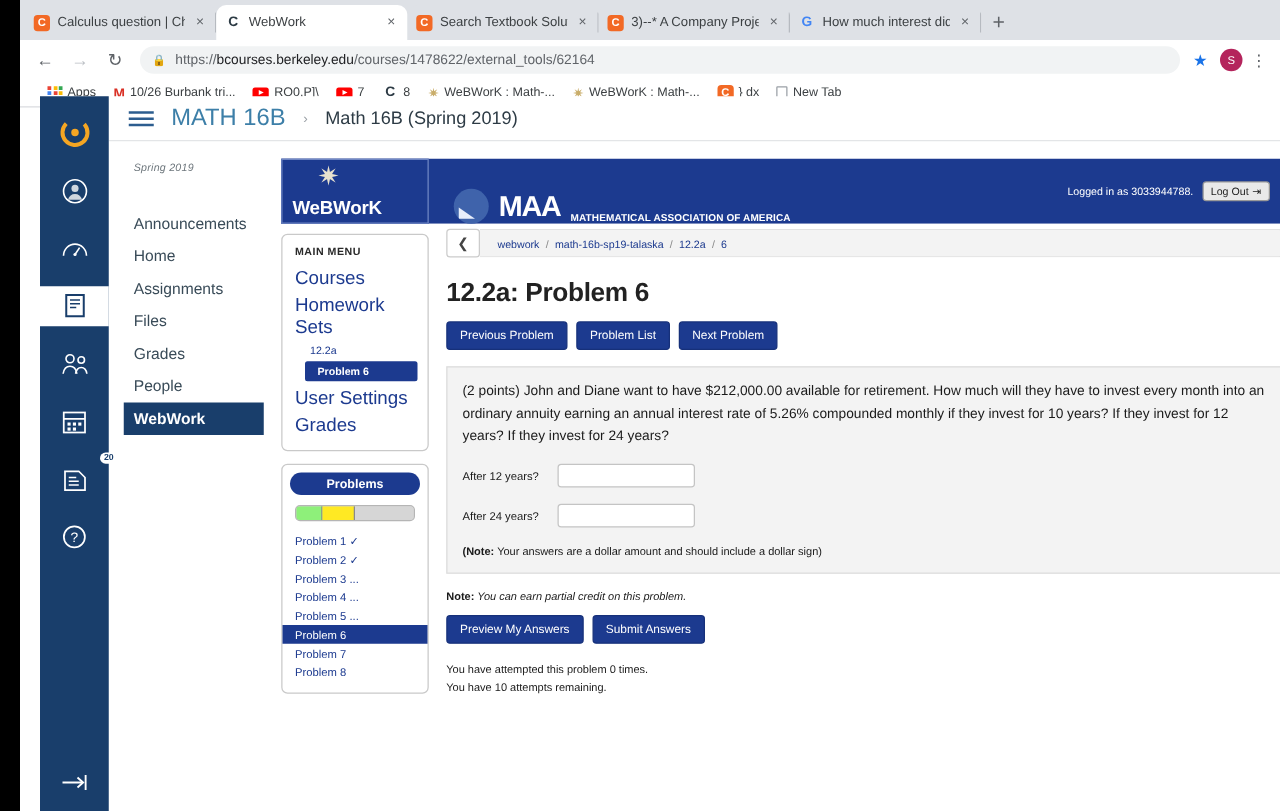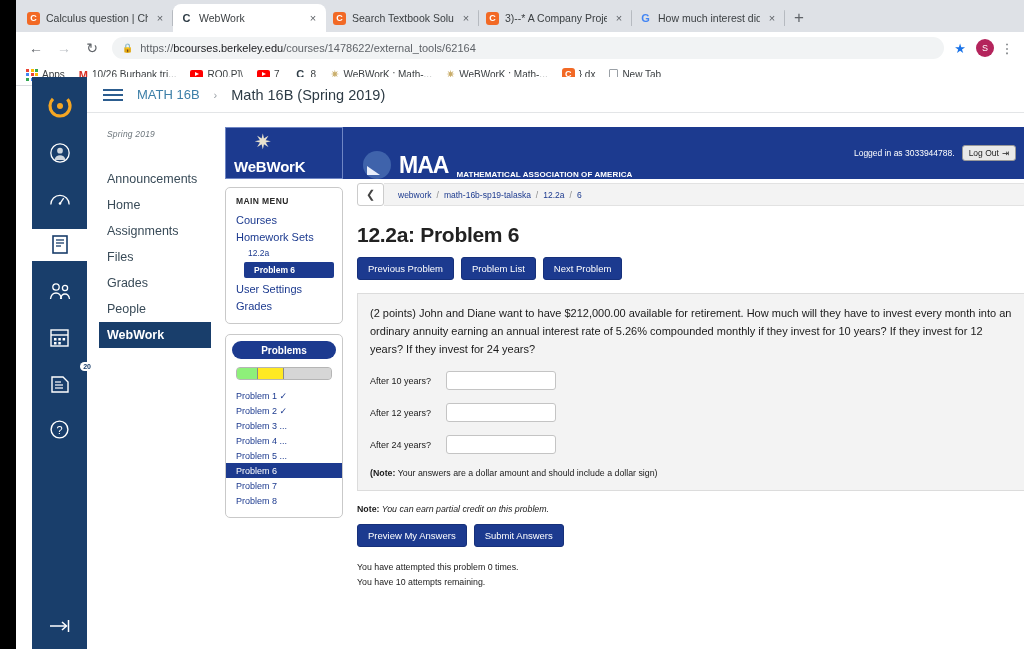--- a/index.html
+++ b/index.html
@@ -40,21 +40,21 @@
   .urlbox {
     flex:1; height:22px; background:#f1f3f4; border-radius:11px; display:flex; align-items:center;
     padding:0 10px; gap:7px; font-size:11px; color:#5f6368; margin-left:4px;
   }
   .lock { font-size:9px; color:#5f6368; }
   .url-strong { color:#202124; }
   .star { color:#1a73e8; font-size:13px; margin:0 6px; }
   .profile { width:18px; height:18px; border-radius:50%; background:#b4245c; color:#fff; font-size:9px; display:flex; align-items:center; justify-content:center; }
   .kebab { width:18px; color:#5f6368; font-size:13px; text-align:center; letter-spacing:0; }
 
-  .bookmarks { height:22px; background:#fff; display:flex; align-items:center; gap:14px; padding:0 10px; border-bottom:1px solid #dadce0; }
+  .bookmarks { height:22px; background:#fff; display:flex; align-items:center; gap:14px; padding:0 22px; border-bottom:1px solid #dadce0; }
   .bm { display:flex; align-items:center; gap:4px; font-size:10px; color:#3c4043; white-space:nowrap; }
   .bm-apps { display:grid; grid-template-columns:repeat(3,3px); grid-template-rows:repeat(3,3px); gap:1.5px; }
   .bm-apps i { background:#5f6368; width:3px; height:3px; display:block; }
   .bm-apps i:nth-child(1){background:#ea4335}.bm-apps i:nth-child(2){background:#fbbc05}.bm-apps i:nth-child(3){background:#34a853}
   .bm-apps i:nth-child(4){background:#4285f4}.bm-apps i:nth-child(5){background:#ea4335}.bm-apps i:nth-child(6){background:#fbbc05}
   .bm-apps i:nth-child(7){background:#34a853}.bm-apps i:nth-child(8){background:#4285f4}.bm-apps i:nth-child(9){background:#ea4335}
   .ic-gmail { color:#d93025; font-size:11px; font-weight:bold; }
   .ic-yt { width:13px; height:9px; background:#f00; border-radius:2px; position:relative; }
   .ic-yt::after { content:""; position:absolute; left:5px; top:2px; border-left:4px solid #fff; border-top:2.5px solid transparent; border-bottom:2.5px solid transparent; }
   .ic-ww { color:#c9ad6a; font-size:11px; }
@@ -68,21 +68,21 @@
   .gn-logo { height:34px; margin-top:12px; }
   .gn-item.active { background:#fff; color:#193e6b; }
   .gn-badge { position:absolute; top:-5px; right:-7px; background:#fff; color:#193e6b; font-size:7px; font-weight:bold; border-radius:8px; padding:1px 3px; line-height:1; }
   .gn-wrap { position:relative; }
   .gn-collapse { position:absolute; bottom:14px; left:0; width:55px; display:flex; align-items:center; justify-content:center; color:#fff; }
 
   .content { flex:1; display:flex; flex-direction:column; min-width:0; }
   .crumbbar { height:36px; display:flex; align-items:center; gap:14px; padding:0 0 0 16px; border-bottom:1px solid #e3e5e7; }
   .hamburger { display:flex; flex-direction:column; gap:3px; width:20px; }
   .hamburger i { height:2px; background:#2c5d8f; display:block; }
-  .crumb-a { color:#3d7fa8; font-size:13px; }
+  .crumb-a { color:#3d7fa8; font-size:19px; }
   .crumb-sep { color:#9aa0a6; font-size:11px; }
   .crumb-cur { color:#2d3b45; font-size:14.5px; }
 
   .body2 { flex:1; display:flex; min-height:0; }
   .coursenav { width:138px; flex:0 0 138px; padding:16px 0 0 20px; }
   .term { font-size:8.5px; color:#6d767c; font-style:italic; margin-bottom:27px; letter-spacing:.2px; }
   .cn-item { font-size:12.5px; color:#394b58; padding:6px 8px 6px 0; }
   .cn-item.active { background:#193e6b; color:#fff; font-weight:bold; padding-left:8px; margin-left:-8px; width:112px; }
 
   .lti { flex:1; padding:14px 14px 0 0; min-width:0; }
@@ -97,21 +97,21 @@
   .maa-icon::after{ content:""; position:absolute; left:4px; bottom:4px; width:0; height:0; border-left:13px solid #e8eefb; border-top:9px solid transparent; }
   .maa-txt { color:#fff; font-weight:bold; font-size:23px; letter-spacing:-1px; }
   .maa-sub { color:#fff; font-size:8px; font-weight:bold; letter-spacing:.1px; }
   .ww-login { display:flex; align-items:center; gap:7px; padding-right:10px; color:#fff; font-size:8.5px; }
   .logout-btn { background:#e9e9e9; color:#222; border:1px solid #999; border-radius:3px; font-size:8.5px; padding:2px 6px; display:flex; align-items:center; gap:3px; }
 
   .ww-body { display:flex; background:#fff; }
   .ww-side { width:118px; flex:0 0 118px; padding-top:8px; }
   .panel { border:1px solid #c9c9c9; border-radius:5px; background:#fff; padding:8px 0 9px 0; margin-bottom:10px; }
   .panel-title { font-size:8.5px; font-weight:bold; color:#2a2a2a; letter-spacing:.4px; padding:0 10px 5px; }
-  .m-link { font-size:11px; color:#1c3a8f; padding:2.5px 10px; display:block; }
+  .m-link { font-size:15px; color:#1c3a8f; padding:2.5px 10px; display:block; }
   .m-sub { font-size:8.5px; color:#1c3a8f; padding:2.5px 10px 2.5px 22px; display:block; }
   .m-active { background:#1c3a8f; color:#fff; font-weight:bold; font-size:8.5px; margin:2px 8px 2px 18px; padding:3px 0 3px 10px; border-radius:2px; }
   .probs-hdr { background:#1c3a8f; color:#fff; font-weight:bold; font-size:10px; text-align:center; border-radius:14px; margin:0 6px 8px; padding:3.5px 0; }
   .progress { height:13px; margin:0 10px 8px; background:#d6d6d6; border:1px solid #b5b5b5; border-radius:4px; display:flex; overflow:hidden; }
   .progress .seg { height:100%; border-right:1px solid #8a8a8a; }
   .p-link { font-size:9px; color:#1c3a8f; padding:2.5px 10px; display:block; }
   .p-link.cur { background:#1c3a8f; color:#fff; }
 
   .ww-main { flex:1; padding:4px 0 0 14px; min-width:0; }
   .crumb2 { display:flex; align-items:stretch; gap:0; }
@@ -402,24 +402,20 @@
               <div class="btnrow">
                 <button class="wbtn">Previous Problem</button>
                 <button class="wbtn">Problem List</button>
                 <button class="wbtn">Next Problem</button>
               </div>
 
               <div class="probbox">
                 <div class="ptext">(2 points) John and Diane want to have $212,000.00 available for retirement. How much will they have to invest every month into an ordinary annuity earning an annual interest rate of 5.26% compounded monthly if they invest for 10 years? If they invest for 12 years? If they invest for 24 years?</div>
 
                 <div class="arow">
-                  <span class="alabel">After 10 years?</span>
-                  <input class="ainput" type="text" value="" style="">
-                </div>
-                <div class="arow">
                   <span class="alabel">After 12 years?</span>
                   <input class="ainput" type="text" value="" style="">
                 </div>
                 <div class="arow">
                   <span class="alabel">After 24 years?</span>
                   <input class="ainput" type="text" value="" style="">
                 </div>
 
                 <div class="pnote">
                   <b>(Note:</b><span> Your answers are a dollar amount and should include a dollar sign)</span>

